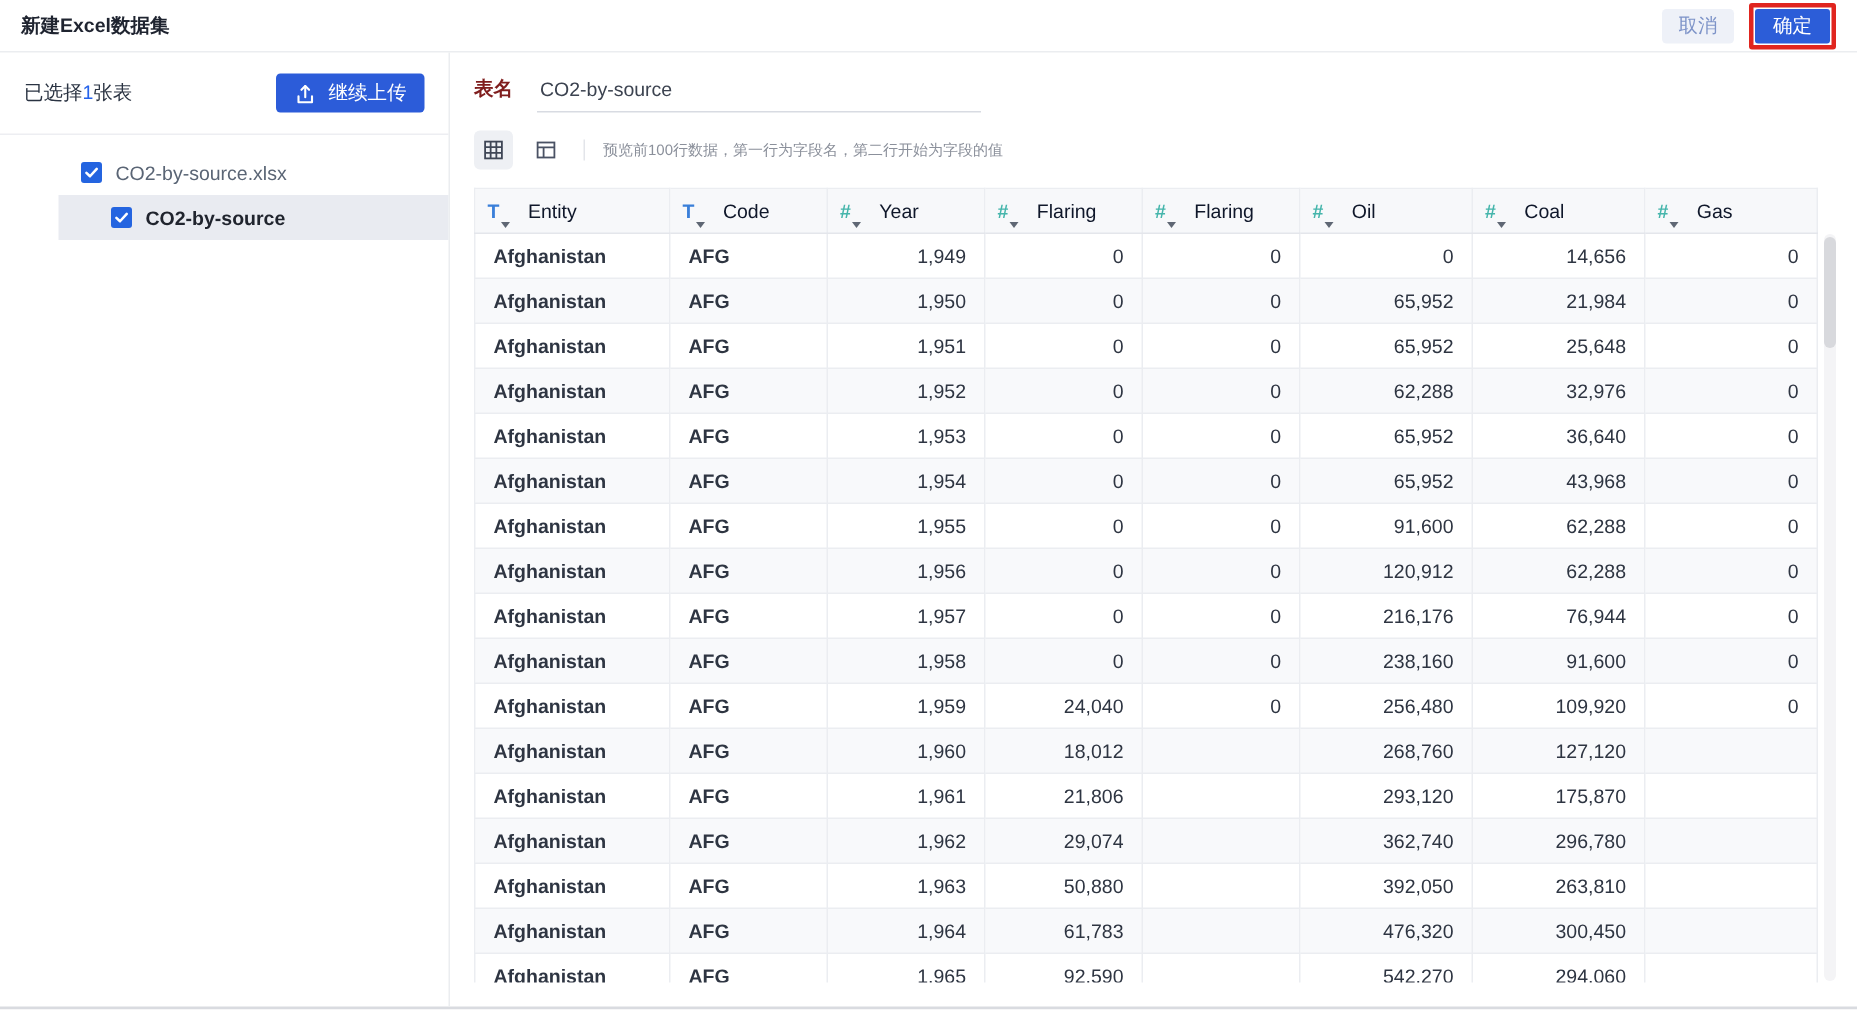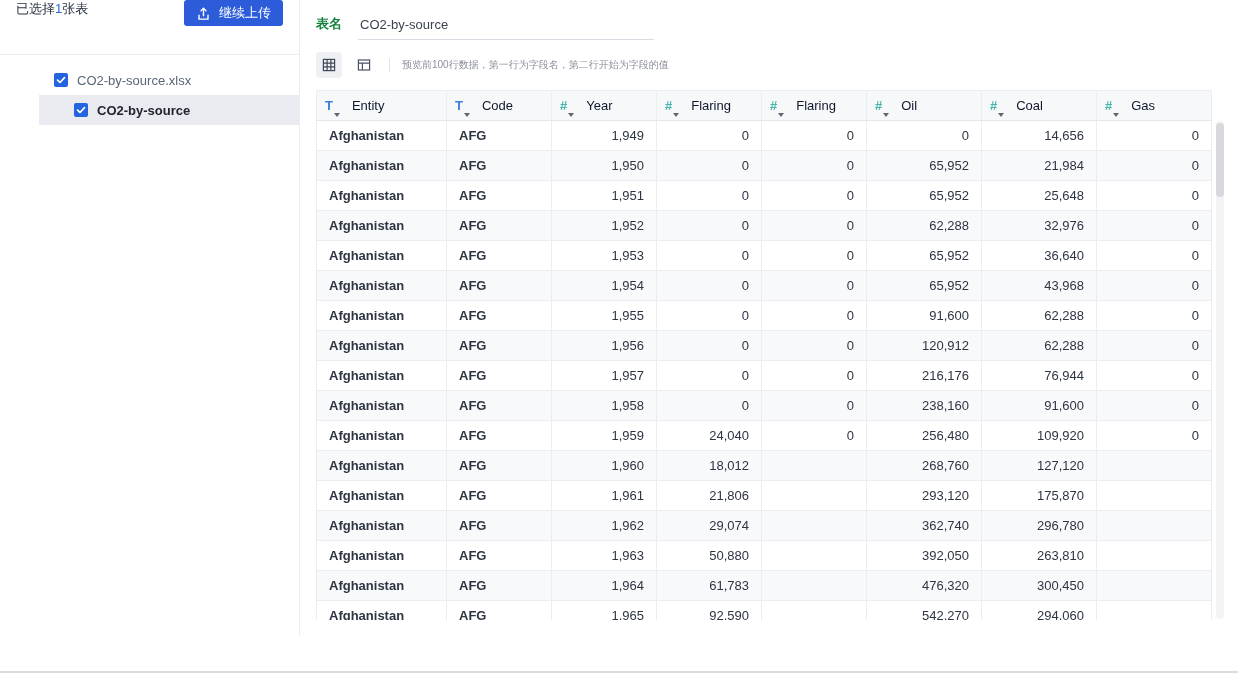--- a/index.html
+++ b/index.html
@@ -24,41 +24,41 @@
   .btn-confirm { background:#2c5dd8; color:#fff; height:23px; padding:0 12px; border-radius:2px; }
 
   
   .body-row { display:flex; height:636px; }
   .sidebar { width:300px; border-right:1px solid #ebedf0; flex:none; }
   .main { flex:1; padding:12px 16px 0 16px; position:relative; }
 
   
   .sidebar-header {
     height:55px; border-bottom:1px solid #edeef2;
-    display:flex; justify-content:space-between;
+    display:flex; align-items:center; justify-content:space-between;
     padding:0 16px;
   }
   .selected-summary { font-size:13px; color:#2a3342; }
   .selected-count { color:#2563eb; }
   .upload-btn {
     background:#2c5cd9; color:#fff; height:26px; padding:0 12px;
     display:flex; align-items:center; gap:8px; font-size:13px; border-radius:3px;
   }
   .tree { padding-top:10px; }
   .tree-item { height:30px; display:flex; align-items:center; gap:9px; font-size:13px;margin-left:39px; }
   .tree-item.file { padding-left:15px; color:#5a6575; }
   .tree-item.sheet { padding-left:35px; background:#e9ebf1; color:#20242e; font-weight:bold; }
   .checkbox {
     width:14px; height:14px; background:#2464e0; border-radius:2px; flex:none;
     display:flex; align-items:center; justify-content:center;
   }
 
   
   .name-row { display:flex; align-items:flex-end; gap:16px; height:28px; margin-bottom:12px; }
-  .name-label { font-size:13px; font-weight:bold; color:#15803d; padding-bottom:7px; }
+  .name-label { font-size:13px; font-weight:bold; color:#7f1d1d; padding-bottom:7px; }
   .name-input {
     width:296px; border:none; outline:none; background:transparent;
     border-bottom:1px solid #d8dbe2; font-size:13px; color:#3c4350;
     padding:0 2px 7px 2px; font-family:inherit;
   }
 
   
   .toolbar { display:flex; align-items:center; height:26px; margin-bottom:12px; gap:9px; }
   .tool-btn { width:26px; height:26px; display:flex; align-items:center; justify-content:center; border-radius:4px; cursor:pointer; }
   .tool-btn.active { background:#eef0f4; }
@@ -94,20 +94,29 @@
     position:absolute; left:900px; top:31px; width:8px; height:498px;
     background:#f4f4f6; border-radius:4px;
   }
   .vthumb { position:absolute; top:2px; left:0; width:8px; height:74px; background:#d8d9dd; border-radius:4px; }
 </style>
 </head>
 <body>
 
 <div class="page">
 
+  <div class="topbar">
+    <div class="page-title">新建Excel数据集</div>
+    <div class="topbar-actions">
+      <button class="btn btn-cancel">取消</button>
+      <div class="confirm-wrap">
+        <button class="btn btn-confirm">确定</button>
+      </div>
+    </div>
+  </div>
 
   <div class="body-row">
 
     <div class="sidebar">
       <div class="sidebar-header">
         <div class="selected-summary">
           <span>已选择</span><span class="selected-count">1</span><span>张表</span>
         </div>
         <button class="btn upload-btn">
           <span style="display:flex;">

